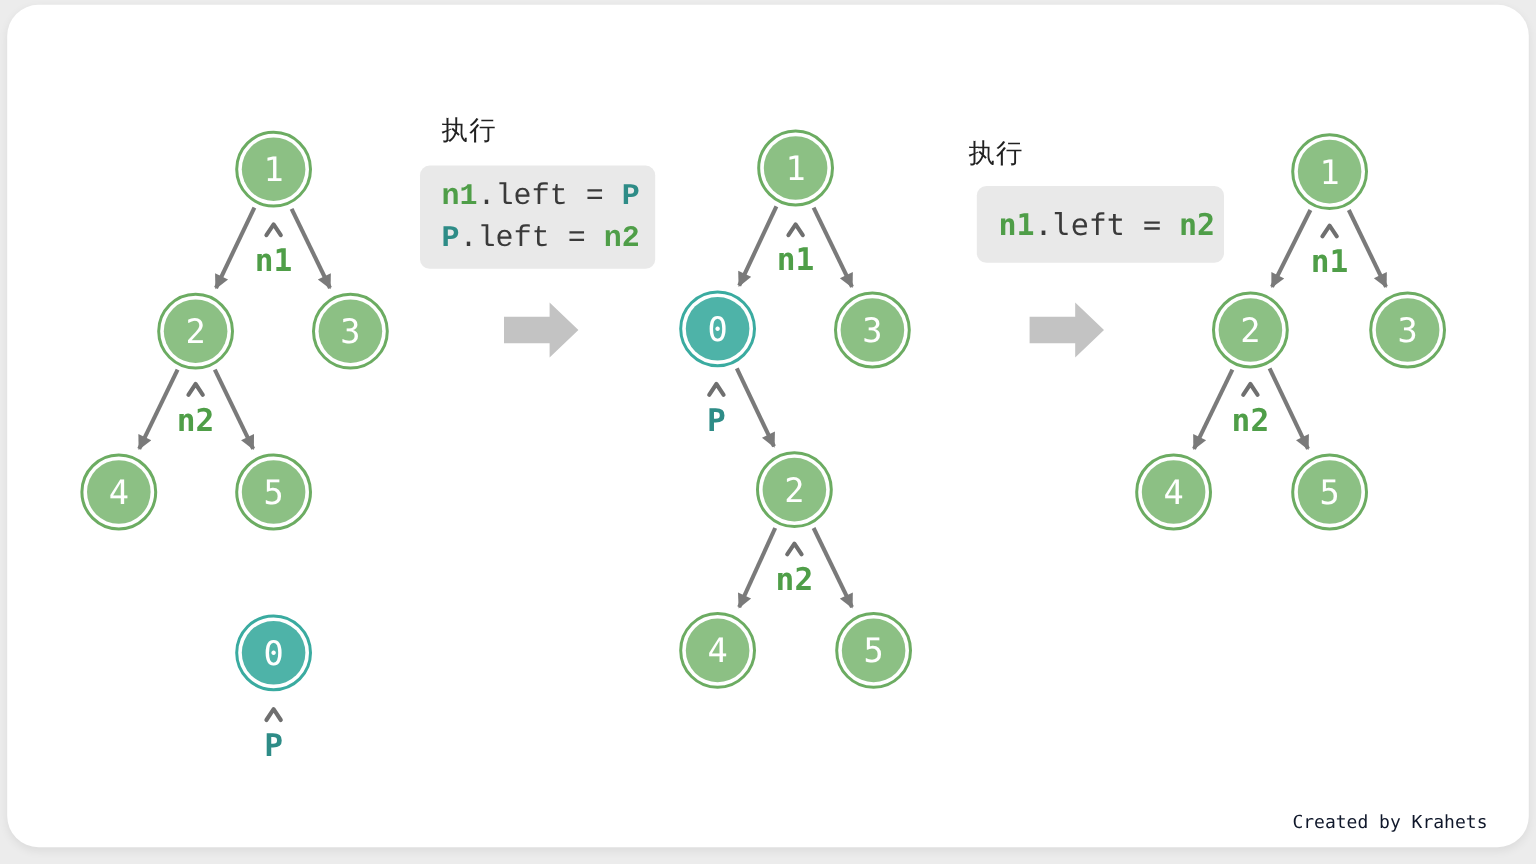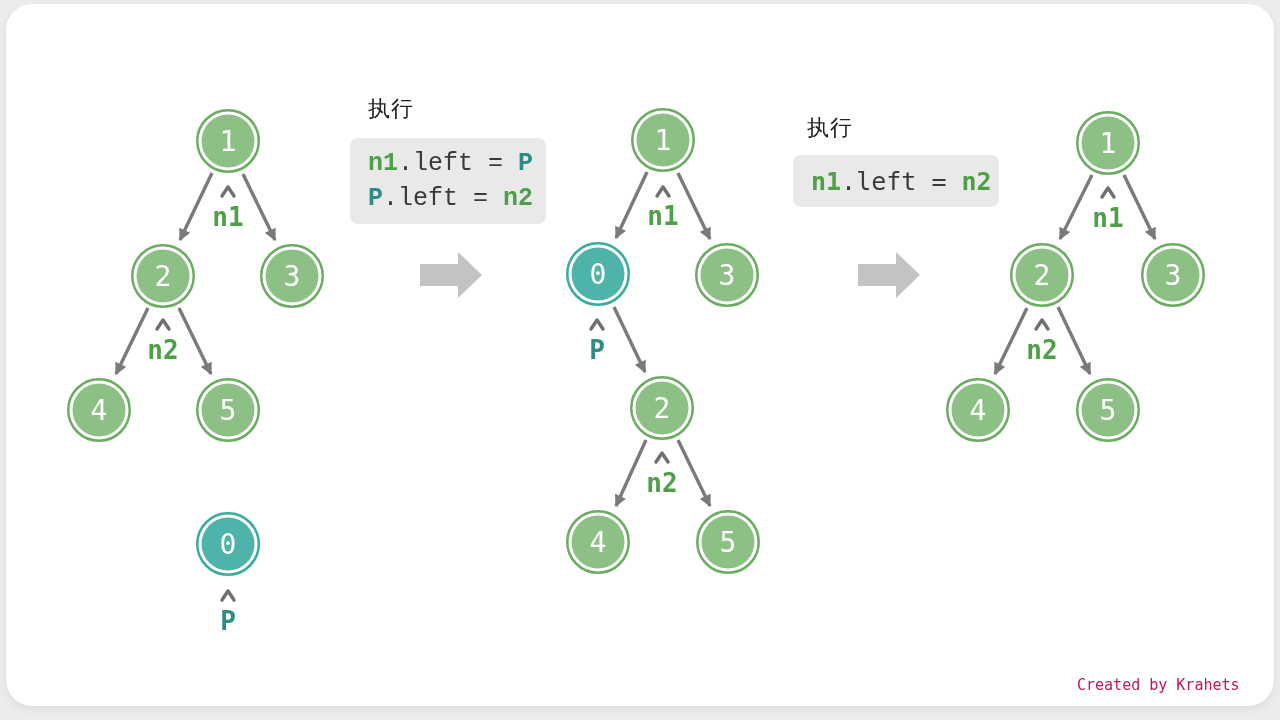--- a/index.html
+++ b/index.html
@@ -44,21 +44,21 @@
     font-family:"DejaVu Sans Mono",monospace;font-size:25px;color:#3a3a3a;
     display:flex;flex-direction:column;justify-content:center;
   }
   .code-line{white-space:pre;line-height:35px;padding:0 18px;}
   .tok.g{color:#4f9e48;font-weight:bold;}
   .tok.t{color:#2e8c87;font-weight:bold;}
   .tok.p{color:#3a3a3a;}
 
   .credit{
     position:absolute;left:1077px;top:676px;
-    font-family:"DejaVu Sans Mono",monospace;font-size:15px;color:#be185d;
+    font-family:"DejaVu Sans Mono",monospace;font-size:15px;color:#0f172a;
   }
 </style>
 </head>
 <body>
 
 <div class="stage">
   <div class="card"></div>
 
   <svg class="diagram" viewBox="0 0 1280 720">
     <defs>
@@ -201,18 +201,18 @@
     </g>
   </svg>
 
   <div class="exec-title" style="left:368px;top:97px;">执行</div>
   <div class="code-box" style="left:350px;top:138px;width:196px;height:86px;font-family:Liberation Mono, monospace;">
     <div class="code-line"><span class="tok g">n1</span><span class="tok p">.left = </span><span class="tok t">P</span></div>
     <div class="code-line"><span class="tok t">P</span><span class="tok p">.left = </span><span class="tok g">n2</span></div>
   </div>
 
   <div class="exec-title" style="left:807px;top:116px;">执行</div>
-  <div class="code-box" style="left:793px;top:155px;width:206px;height:52px;">
+  <div class="code-box" style="left:814px;top:155px;width:206px;height:64px;">
     <div class="code-line"><span class="tok g">n1</span><span class="tok p">.left = </span><span class="tok g">n2</span></div>
   </div>
 
   <div class="credit">Created by Krahets</div>
 </div>
 
 </body></html>

